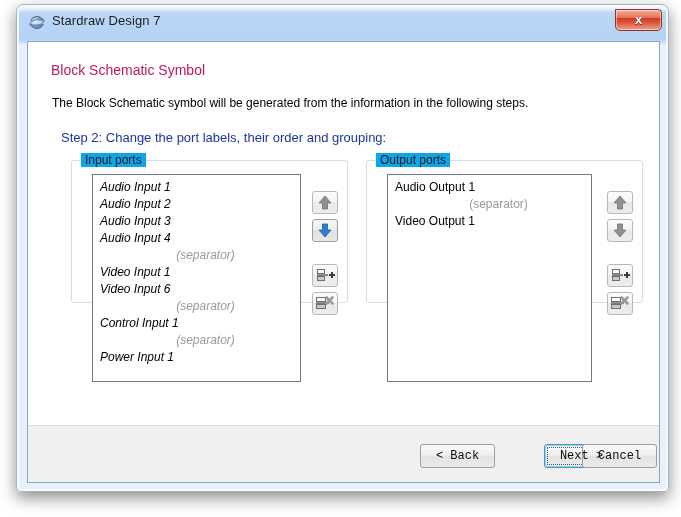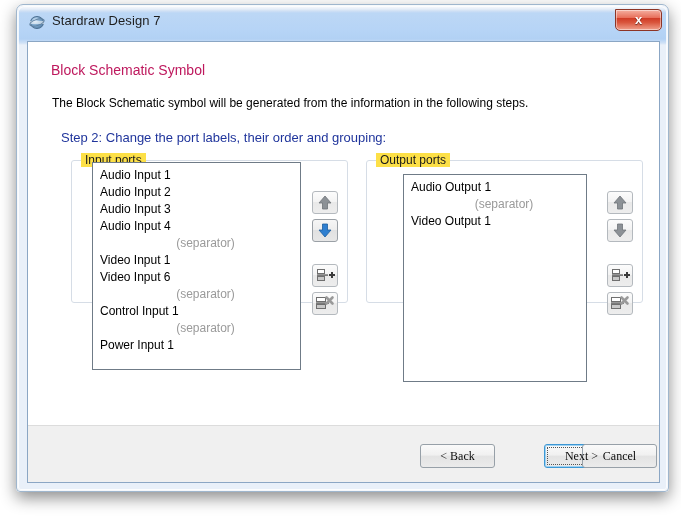--- a/index.html
+++ b/index.html
@@ -182,39 +182,39 @@
     border: 1px solid #d6dde6;
     border-radius: 3px;
     box-sizing: border-box;
     background: transparent;
   }
   .groupbox-title {
     position: absolute;
     top: -8px;
     left: 9px;
     padding: 0 4px;
-    background: #fde047;
+    background: #0ea5e9;
     font-size: 12px;
     color: #1a1a1a;
     white-space: nowrap;
   }
 
   #group-input  { left: 43px;  top: 118px; width: 277px; height: 143px; }
   #group-output { left: 338px; top: 118px; width: 277px; height: 143px; }
 
   
   .listbox {
     position: absolute;
     background: #ffffff;
     border: 1px solid #6f7b87;
     box-sizing: border-box;
     overflow: hidden;
   }
-  #list-input  { left: 20px; top: 1px; width: 209px; height: 208px; }
-  #list-output { left: 20px; top: 13px; width: 184px; height: 208px; margin-left: 16px; }
+  #list-input  { left: 20px; top: 13px; width: 209px; height: 208px; font-style: italic; }
+  #list-output { left: 20px; top: 13px; width: 205px; height: 208px; }
 
   .list-item {
     height: 17px;
     line-height: 17px;
     font-size: 12px;
     color: #000000;
     padding-left: 7px;
     white-space: nowrap;
     cursor: default;
   }
@@ -266,21 +266,21 @@
 
   .dlgbtn {
     position: absolute;
     top: 18px;
     width: 75px;
     height: 24px;
     border: 1px solid #97a0a8;
     border-radius: 3px;
     background: linear-gradient(to bottom, #fafafa 0%, #f0f0f0 47%, #e3e3e3 49%, #ebebeb 100%);
     box-sizing: border-box;
-    font-family: Liberation Serif, serif;
+    font-family: Liberation Mono, monospace;
     font-size: 12px;
     color: #0c0c0c;
     text-align: center;
     line-height: 22px;
     cursor: pointer;
     padding: 0;
   }
   #btn-back   { left: 392px; }
   #btn-next   { left: 473px; margin-left: 43px; }
   #btn-cancel { left: 554px; }

